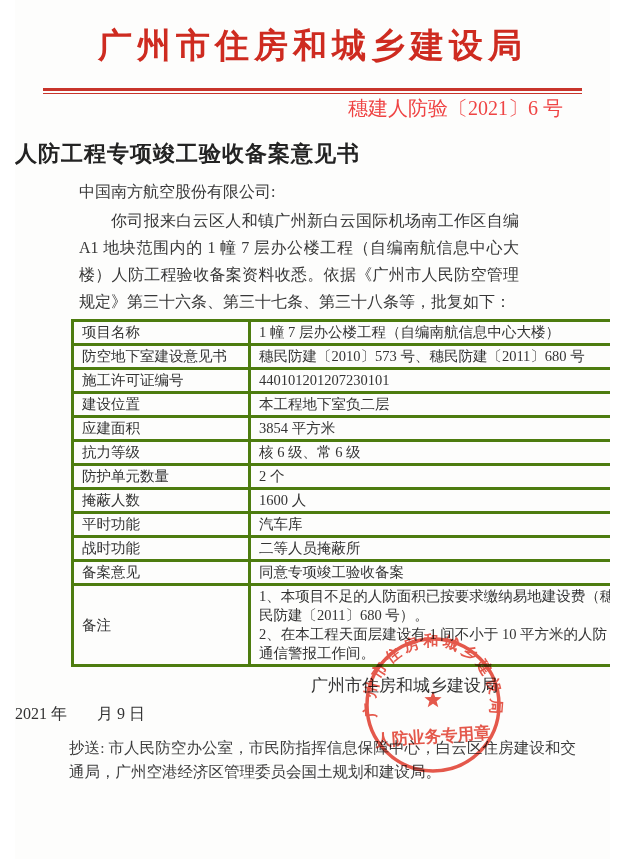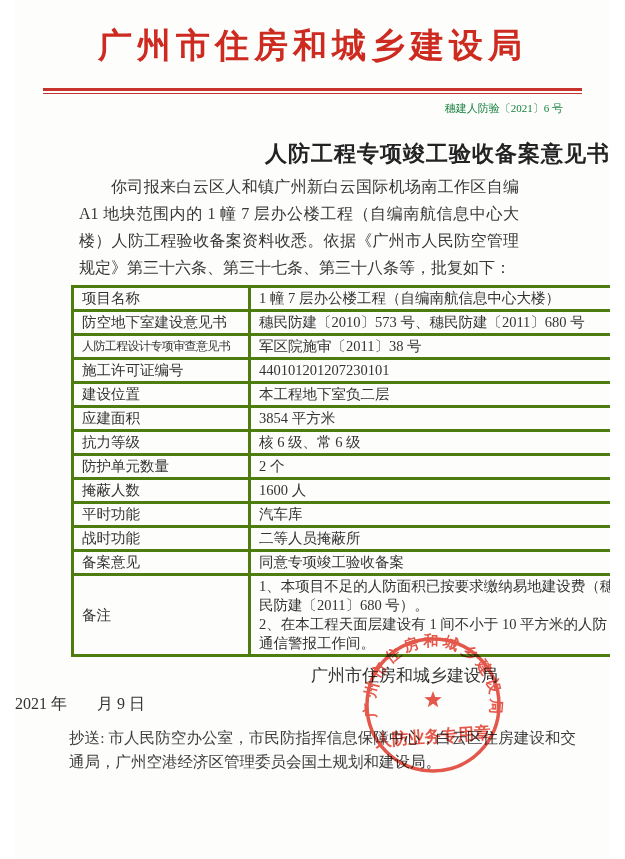--- a/index.html
+++ b/index.html
@@ -24,28 +24,28 @@
   .rule-top{
     margin:21px 28px 0 28px;
     height:2px;
     border-top:3px solid #c8342b;
     border-bottom:1px solid #c8342b;
   }
   .docnum{
     margin-top:5px;
     padding-right:47px;
     text-align:right;
-    font-size:11px;line-height:19px;
-    color:#15803d;
+    font-size:20px;line-height:19px;
+    color:#ef4444;
   }
   .title{
     margin-top:21px;
     font-size:22px;font-weight:bold;
     letter-spacing:1px;
-    text-align:right;
+    text-align:left;
     color:#232323;
     line-height:30px;
   }
   .recipient{
     margin:12px 64px 0 64px;
     font-size:16px;line-height:22px;
   }
   .para{
     margin:4px 91px 0 64px;
     font-size:16px;line-height:27px;
@@ -119,35 +119,32 @@
 </head>
 <body>
 
 <div class="page">
 
   <div class="agency">广州市住房和城乡建设局</div>
   <div class="rule-top"></div>
   <div class="docnum">穗建人防验〔2021〕6 号</div>
   <div class="title">人防工程专项竣工验收备案意见书</div>
 
+  <div class="recipient">中国南方航空股份有限公司:</div>
   <div class="para">你司报来白云区人和镇广州新白云国际机场南工作区自编 A1 地块范围内的 1 幢 7 层办公楼工程（自编南航信息中心大楼）人防工程验收备案资料收悉。依据《广州市人民防空管理规定》第三十六条、第三十七条、第三十八条等，批复如下：</div>
 
   <table class="filing">
     <tbody>
       <tr>
           <td class="lbl">项目名称</td>
           <td class="val">1 幢 7 层办公楼工程（自编南航信息中心大楼）</td>
         </tr>
         <tr>
           <td class="lbl">防空地下室建设意见书</td>
           <td class="val">穗民防建〔2010〕573 号、穗民防建〔2011〕680 号</td>
-        </tr>
-        <tr>
-          <td class="lbl condensed">人防工程设计专项审查意见书</td>
-          <td class="val">军区院施审〔2011〕38 号</td>
         </tr>
         <tr>
           <td class="lbl">施工许可证编号</td>
           <td class="val">440101201207230101</td>
         </tr>
         <tr>
           <td class="lbl">建设位置</td>
           <td class="val">本工程地下室负二层</td>
         </tr>
         <tr>

